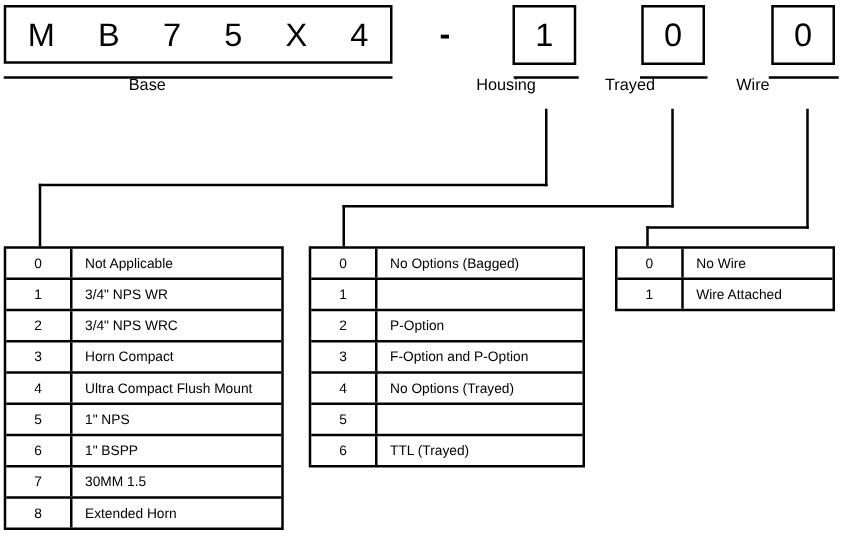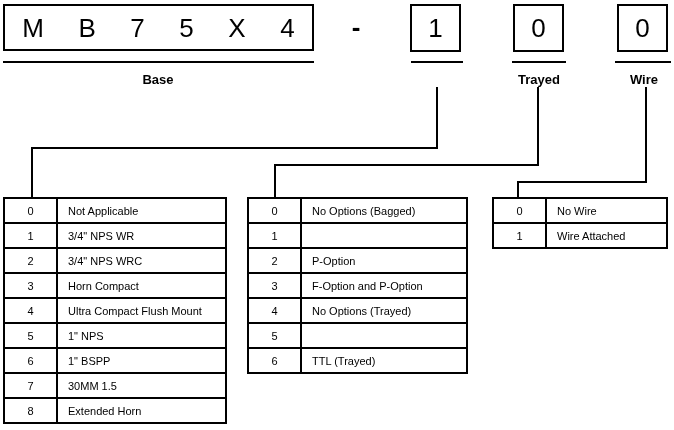--- a/index.html
+++ b/index.html
@@ -29,22 +29,22 @@
   .b-options{left:513px}
   .b-wire{left:617px}
   
   .underline{position:absolute;top:61px;height:2px;background:#000;}
   .u-base{left:3px;width:311px}
   .u-housing{left:411px;width:52px}
   .u-options{left:512px;width:54px}
   .u-wire{left:615px;width:56px}
   
   .seg-label{
-    position:absolute;top:72px;width:110px;text-align:center;
-    font-size:13px;font-weight:bold;
+    position:absolute;top:60px;width:110px;text-align:left;
+    font-size:13px;font-weight:normal;
   }
   .l-base{left:103px}
   .l-housing{left:381px}
   .l-options{left:484px}
   .l-wire{left:589px}
   
   .line{position:absolute;background:#000;}
   .housing-v1{left:436px;top:87px;width:2px;height:62px}
   .housing-h {left:31px; top:147px;width:407px;height:2px}
   .housing-v2{left:31px; top:147px;width:2px;height:52px}
@@ -98,20 +98,21 @@
   <div class="small-box b-wire">
     <span>0</span>
   </div>
 
   <div class="underline u-base"></div>
   <div class="underline u-housing"></div>
   <div class="underline u-options"></div>
   <div class="underline u-wire"></div>
 
   <div class="seg-label l-base">Base</div>
+  <div class="seg-label l-housing">Housing</div>
   <div class="seg-label l-options">Trayed</div>
   <div class="seg-label l-wire">Wire</div>
 
   <div class="line housing-v1"></div>
   <div class="line housing-h"></div>
   <div class="line housing-v2"></div>
   <div class="line options-v1"></div>
   <div class="line options-h"></div>
   <div class="line options-v2"></div>
   <div class="line wire-v1"></div>

